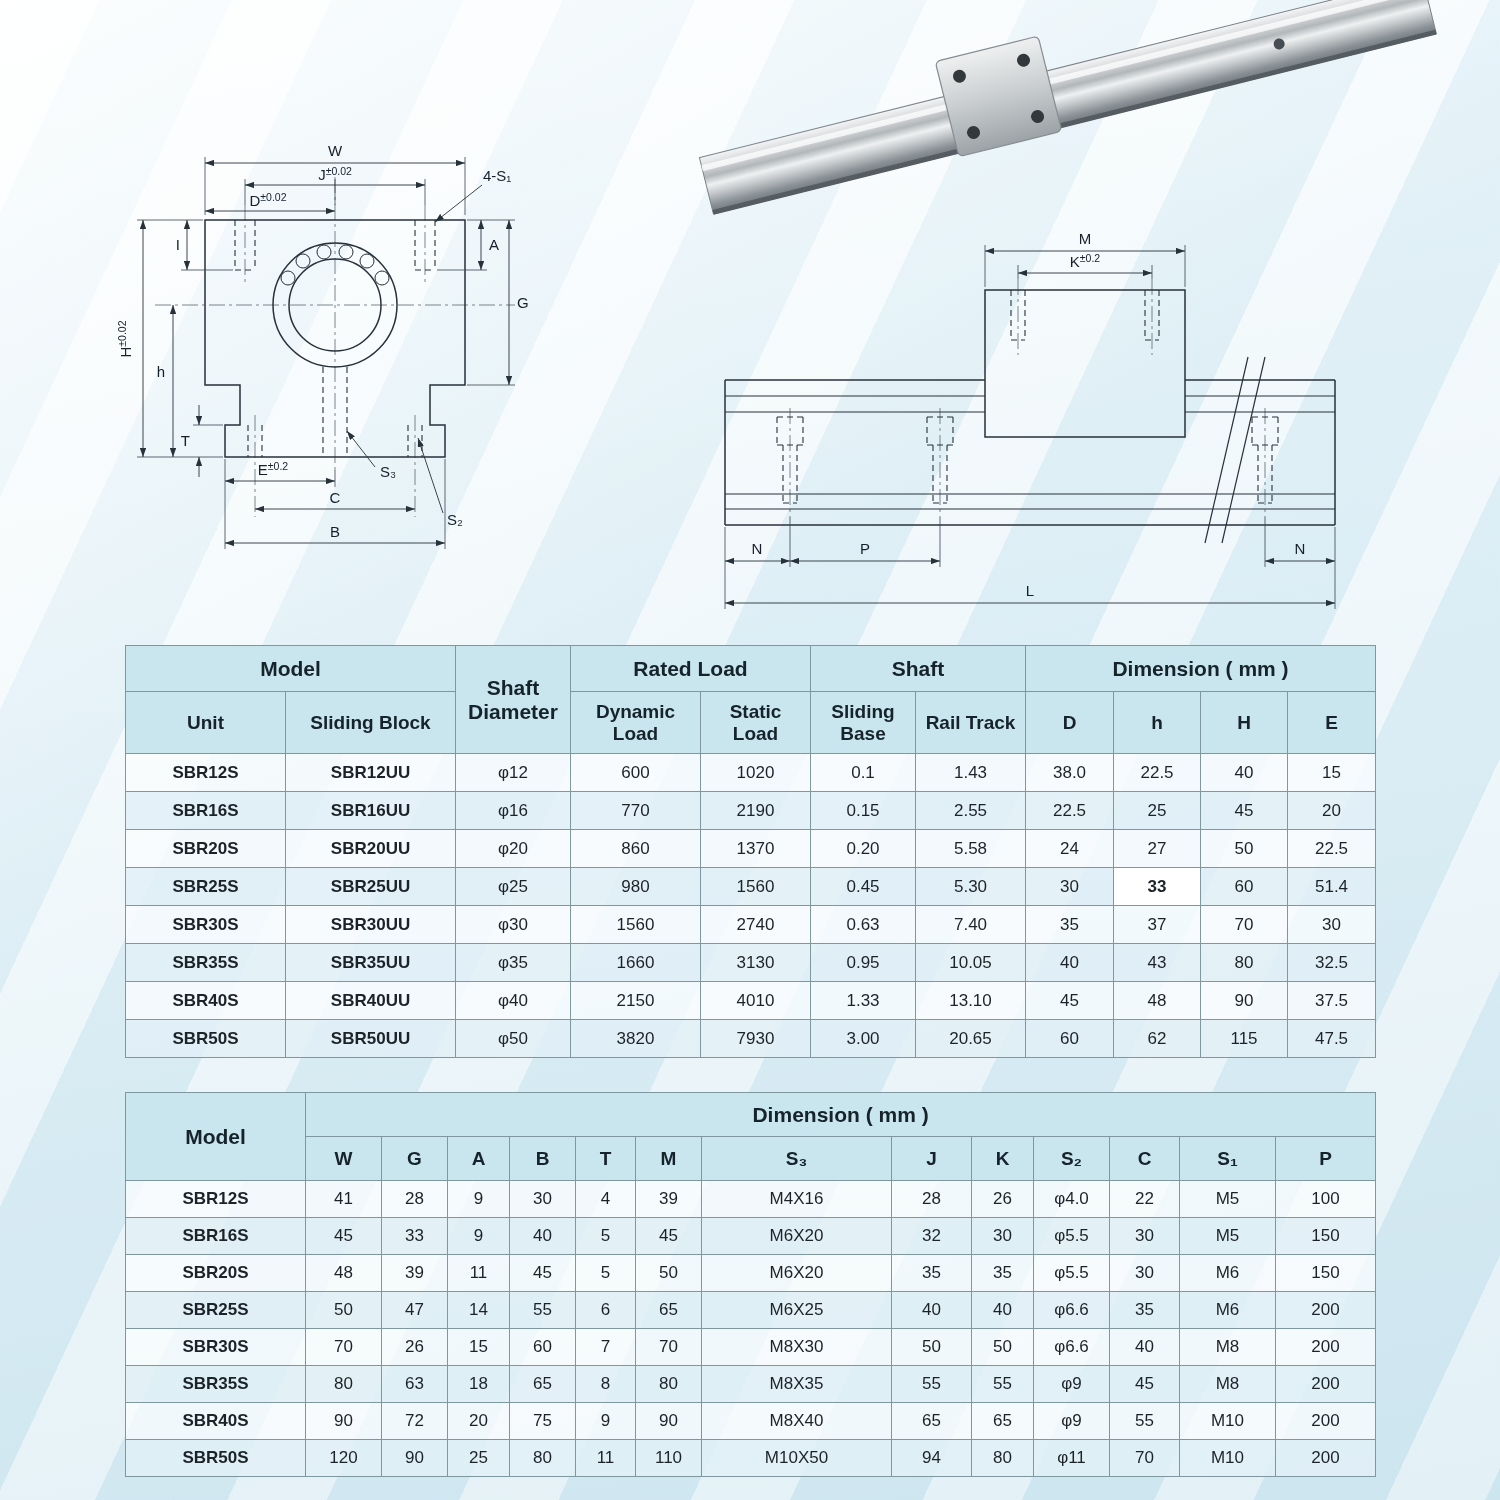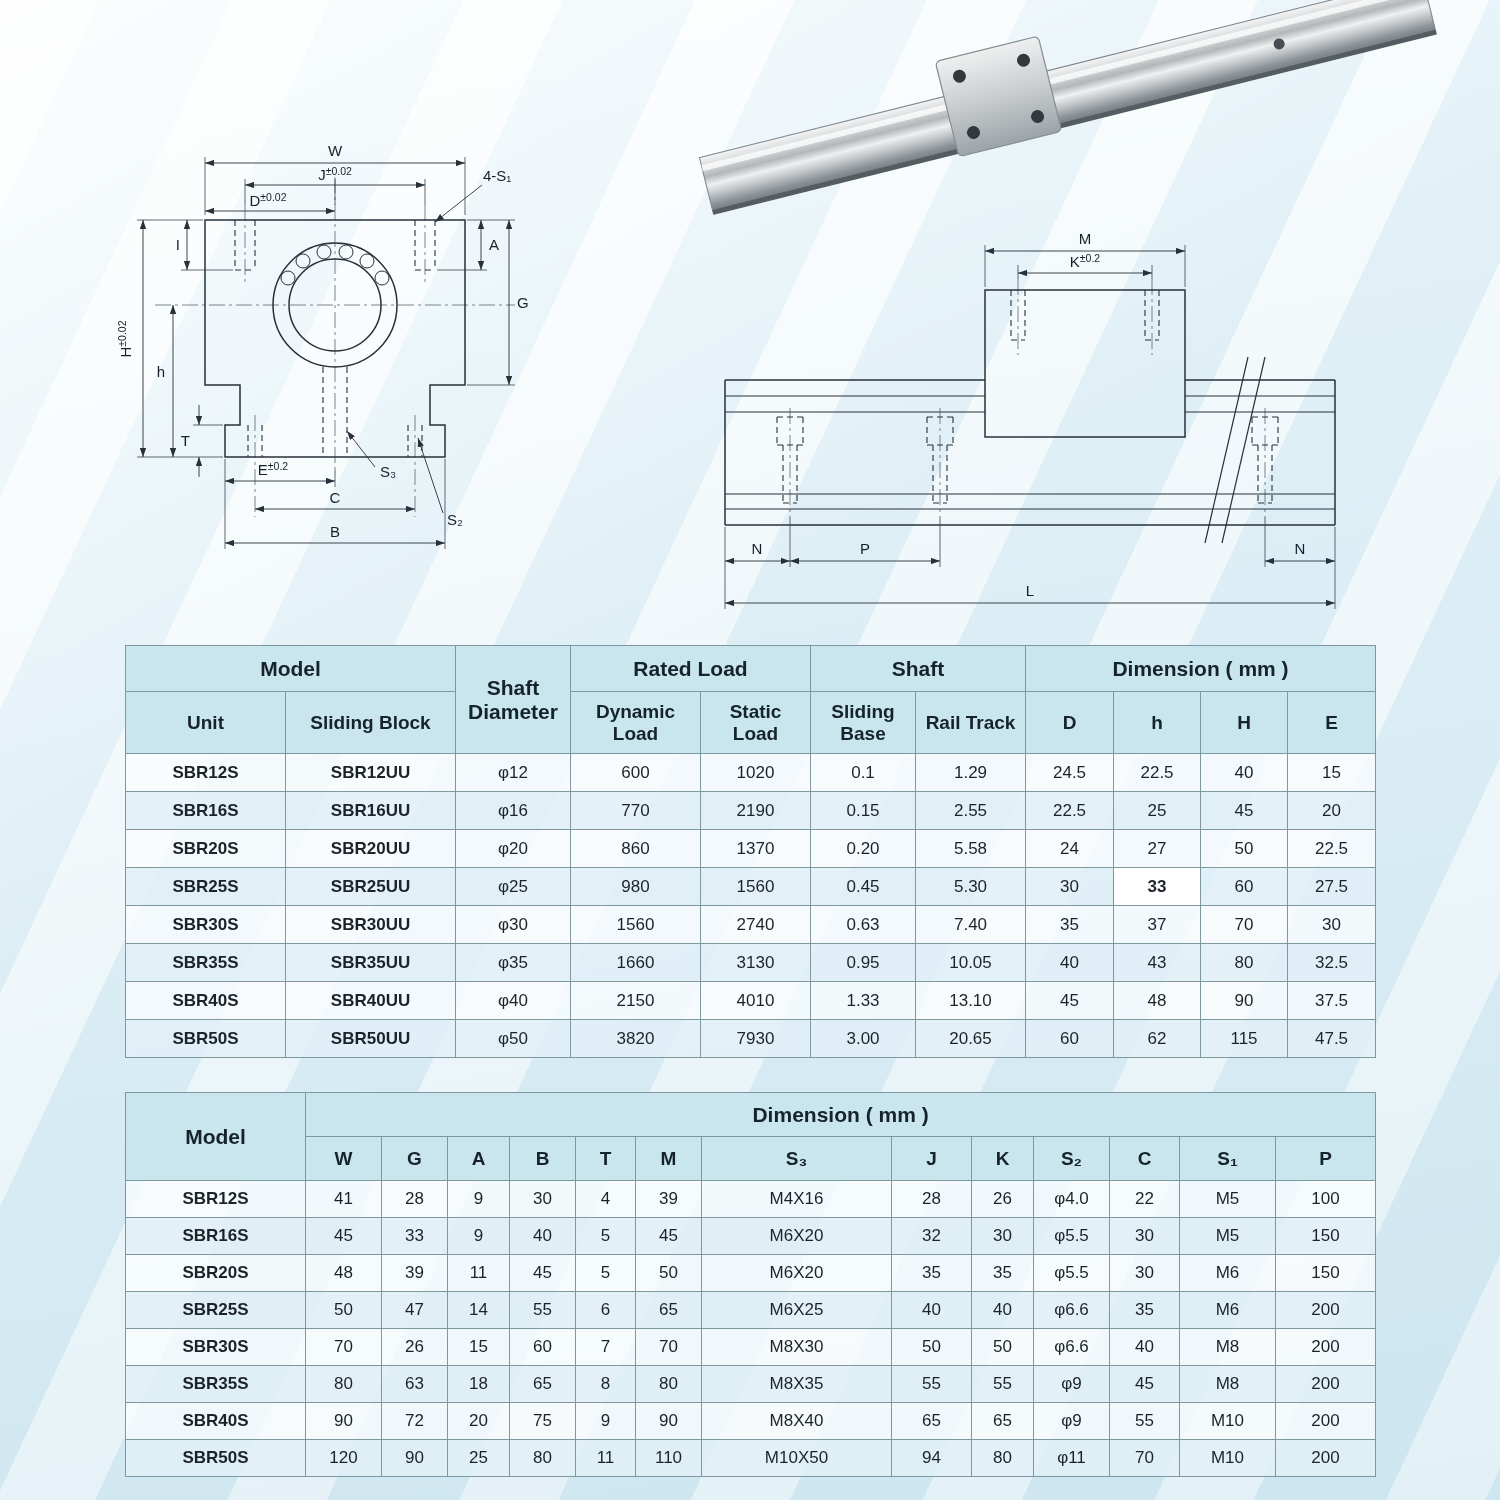--- a/index.html
+++ b/index.html
@@ -299,22 +299,22 @@
         </tr>
       </thead>
       <tbody>
           <tr>
             <td>SBR12S</td>
             <td>SBR12UU</td>
             <td>φ12</td>
             <td>600</td>
             <td>1020</td>
             <td>0.1</td>
-            <td>1.29</td>
-            <td>24.5</td>
+            <td>1.43</td>
+            <td>38.0</td>
             <td>22.5</td>
             <td>40</td>
             <td>15</td>
           </tr>
           <tr>
             <td>SBR16S</td>
             <td>SBR16UU</td>
             <td>φ16</td>
             <td>770</td>
             <td>2190</td>
@@ -342,21 +342,21 @@
             <td>SBR25S</td>
             <td>SBR25UU</td>
             <td>φ25</td>
             <td>980</td>
             <td>1560</td>
             <td>0.45</td>
             <td>5.30</td>
             <td>30</td>
             <td class="hl">33</td>
             <td>60</td>
-            <td>27.5</td>
+            <td>51.4</td>
           </tr>
           <tr>
             <td>SBR30S</td>
             <td>SBR30UU</td>
             <td>φ30</td>
             <td>1560</td>
             <td>2740</td>
             <td>0.63</td>
             <td>7.40</td>
             <td>35</td>

